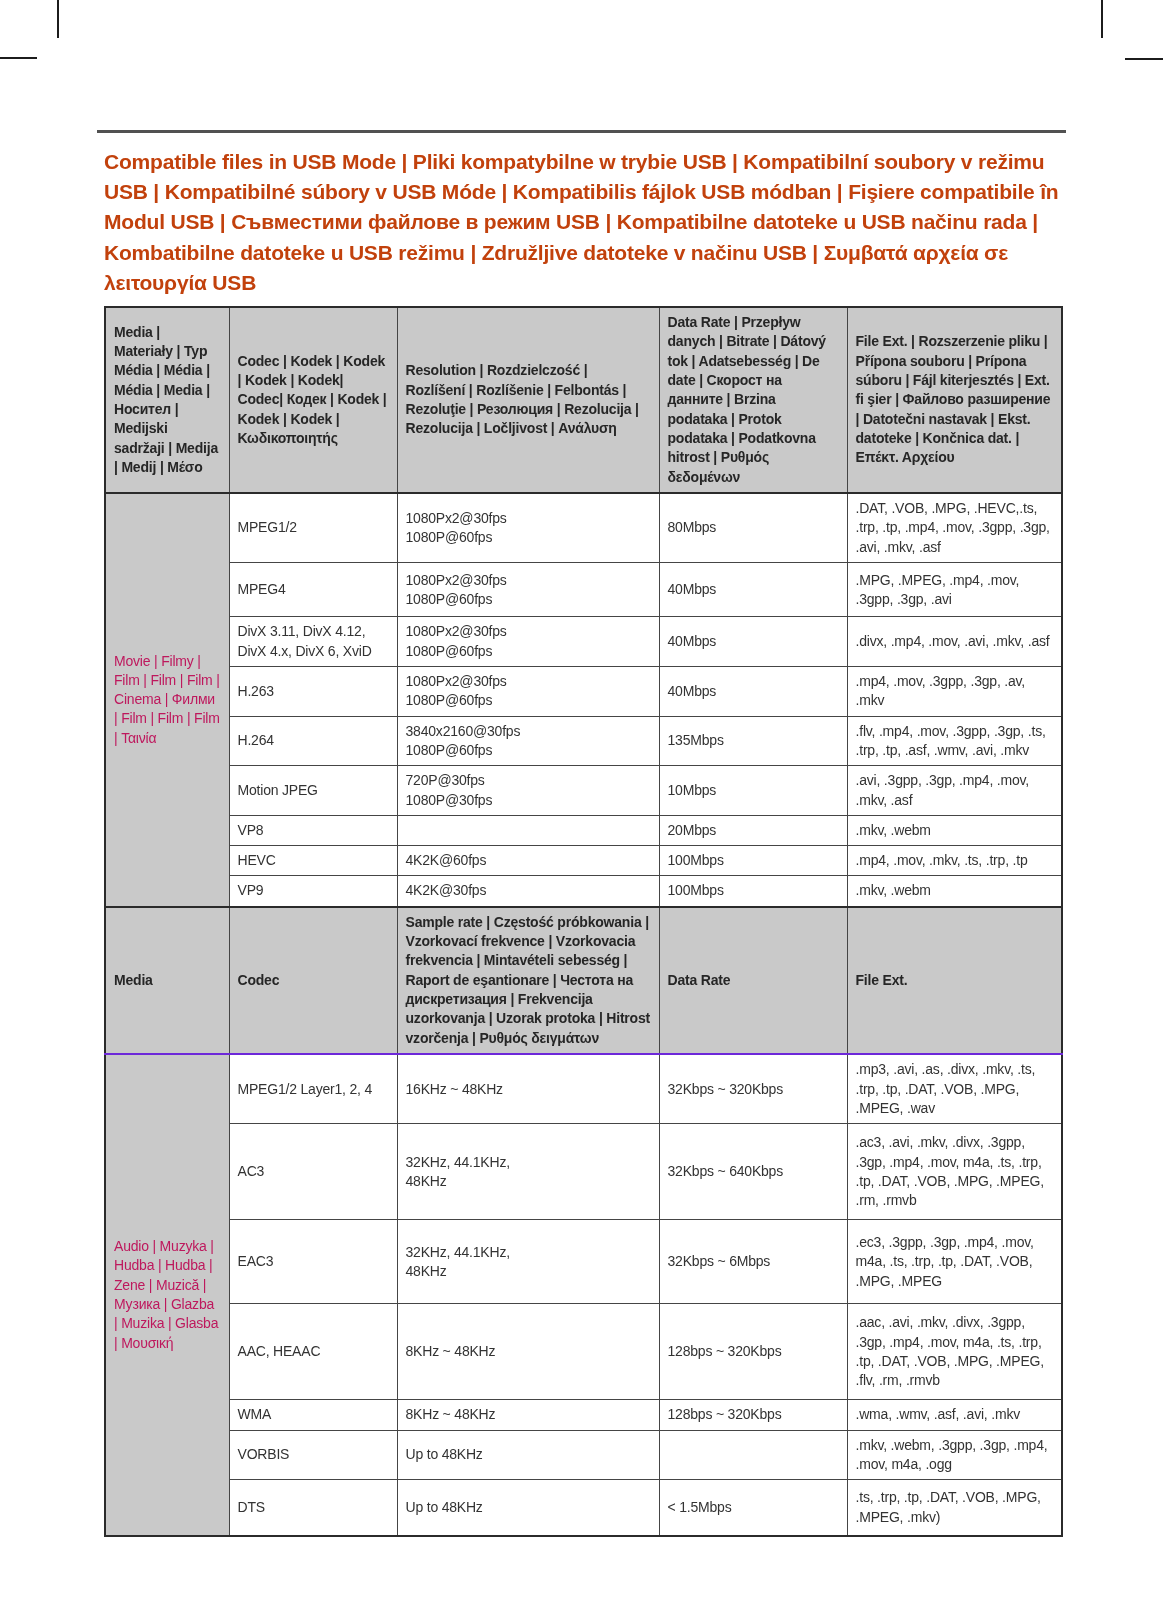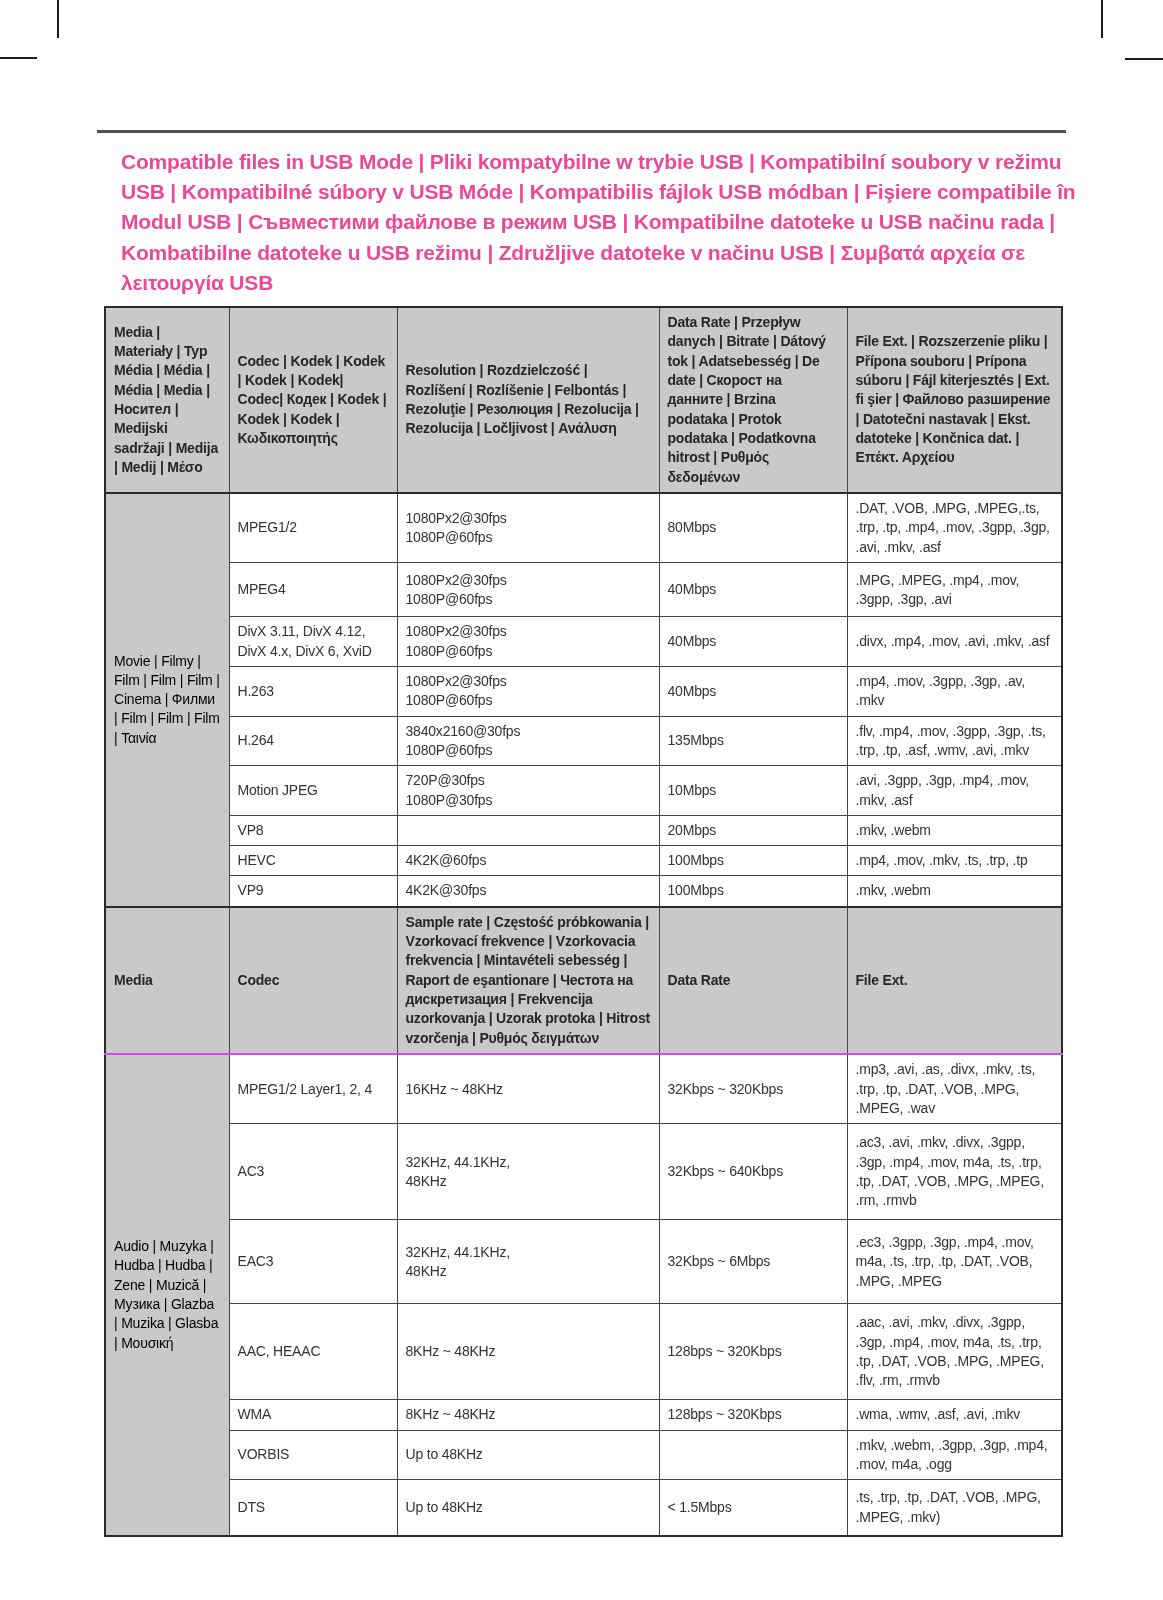--- a/index.html
+++ b/index.html
@@ -20,27 +20,27 @@
   .crop.tr-h { left: 1125px; top: 58px; width: 38px; height: 2px; }
   
   .title-rule {
     position: absolute;
     left: 97px; top: 130px;
     width: 969px; height: 3px;
     background: #515151;
   }
   .title {
     position: absolute;
-    left: 121px; top: 147px;
+    left: 104px; top: 147px;
     width: 962px;
     font-size: 21px;
     font-weight: bold;
     line-height: 1.44;
     letter-spacing: -0.2px;
-    color: #ec4899;
+    color: #c2410c;
   }
   .usb-table {
     position: absolute;
     left: 104px; top: 306px;
     width: 957px;
     border-collapse: collapse;
     table-layout: fixed;
     border: 2px solid #2b2b2b;
     font-size: 14px;
     letter-spacing: -0.2px;
@@ -56,26 +56,26 @@
     color: #333333;
   }
   .usb-table th {
     background: #c9c9c9;
     font-weight: bold;
     color: #262626;
   }
   .usb-table td.group-label {
     background: #c9c9c9;
     font-weight: normal;
-    color: #000000;
+    color: #be185d;
     vertical-align: middle;
   }
   tr.header-row-2 td, tr.header-row-2 th {
     border-top: 2px solid #2b2b2b;
-    border-bottom: 2px solid #d946ef;
+    border-bottom: 2px solid #6d28d9;
   }
   tr.top-header th { border-bottom: 2px solid #2b2b2b; }
   
   tr.h-150 { height: 150px; }
   tr.h-134 { height: 134px; }
   tr.h-70 { height: 70px; }
   tr.h-54 { height: 54px; }
   tr.h-48 { height: 48px; }
   tr.h-96 { height: 96px; }
   tr.h-84 { height: 84px; }
@@ -113,21 +113,21 @@
       <th>Data Rate | Przepływ danych | Bitrate | Dátový tok | Adatsebesség | De date | Скорост на данните | Brzina podataka | Protok podataka | Podatkovna hitrost | Ρυθμός δεδομένων</th>
       <th>File Ext. | Rozszerzenie pliku | Přípona souboru | Prípona súboru | Fájl kiterjesztés | Ext. fi şier | Файлово разширение | Datotečni nastavak | Ekst. datoteke | Končnica dat. | Επέκτ. Αρχείου</th>
     </tr>
 
     <tr class="h-70">
       <td class="group-label" rowspan="9">Movie | Filmy | Film | Film | Film | Cinema | Филми | Film | Film | Film | Ταινία</td>
       <td>MPEG1/2</td>
       <td>1080Px2@30fps
 1080P@60fps</td>
       <td>80Mbps</td>
-      <td>.DAT, .VOB, .MPG, .MPEG,.ts, .trp, .tp, .mp4, .mov, .3gpp, .3gp, .avi, .mkv, .asf</td>
+      <td>.DAT, .VOB, .MPG, .HEVC,.ts, .trp, .tp, .mp4, .mov, .3gpp, .3gp, .avi, .mkv, .asf</td>
     </tr>
     <tr class="h-54">
       <td>MPEG4</td>
       <td>1080Px2@30fps
 1080P@60fps</td>
       <td>40Mbps</td>
       <td>.MPG, .MPEG, .mp4, .mov, .3gpp, .3gp, .avi</td>
     </tr>
     <tr class="h-48">
       <td>DivX 3.11, DivX 4.12, DivX 4.x, DivX 6, XviD</td>

